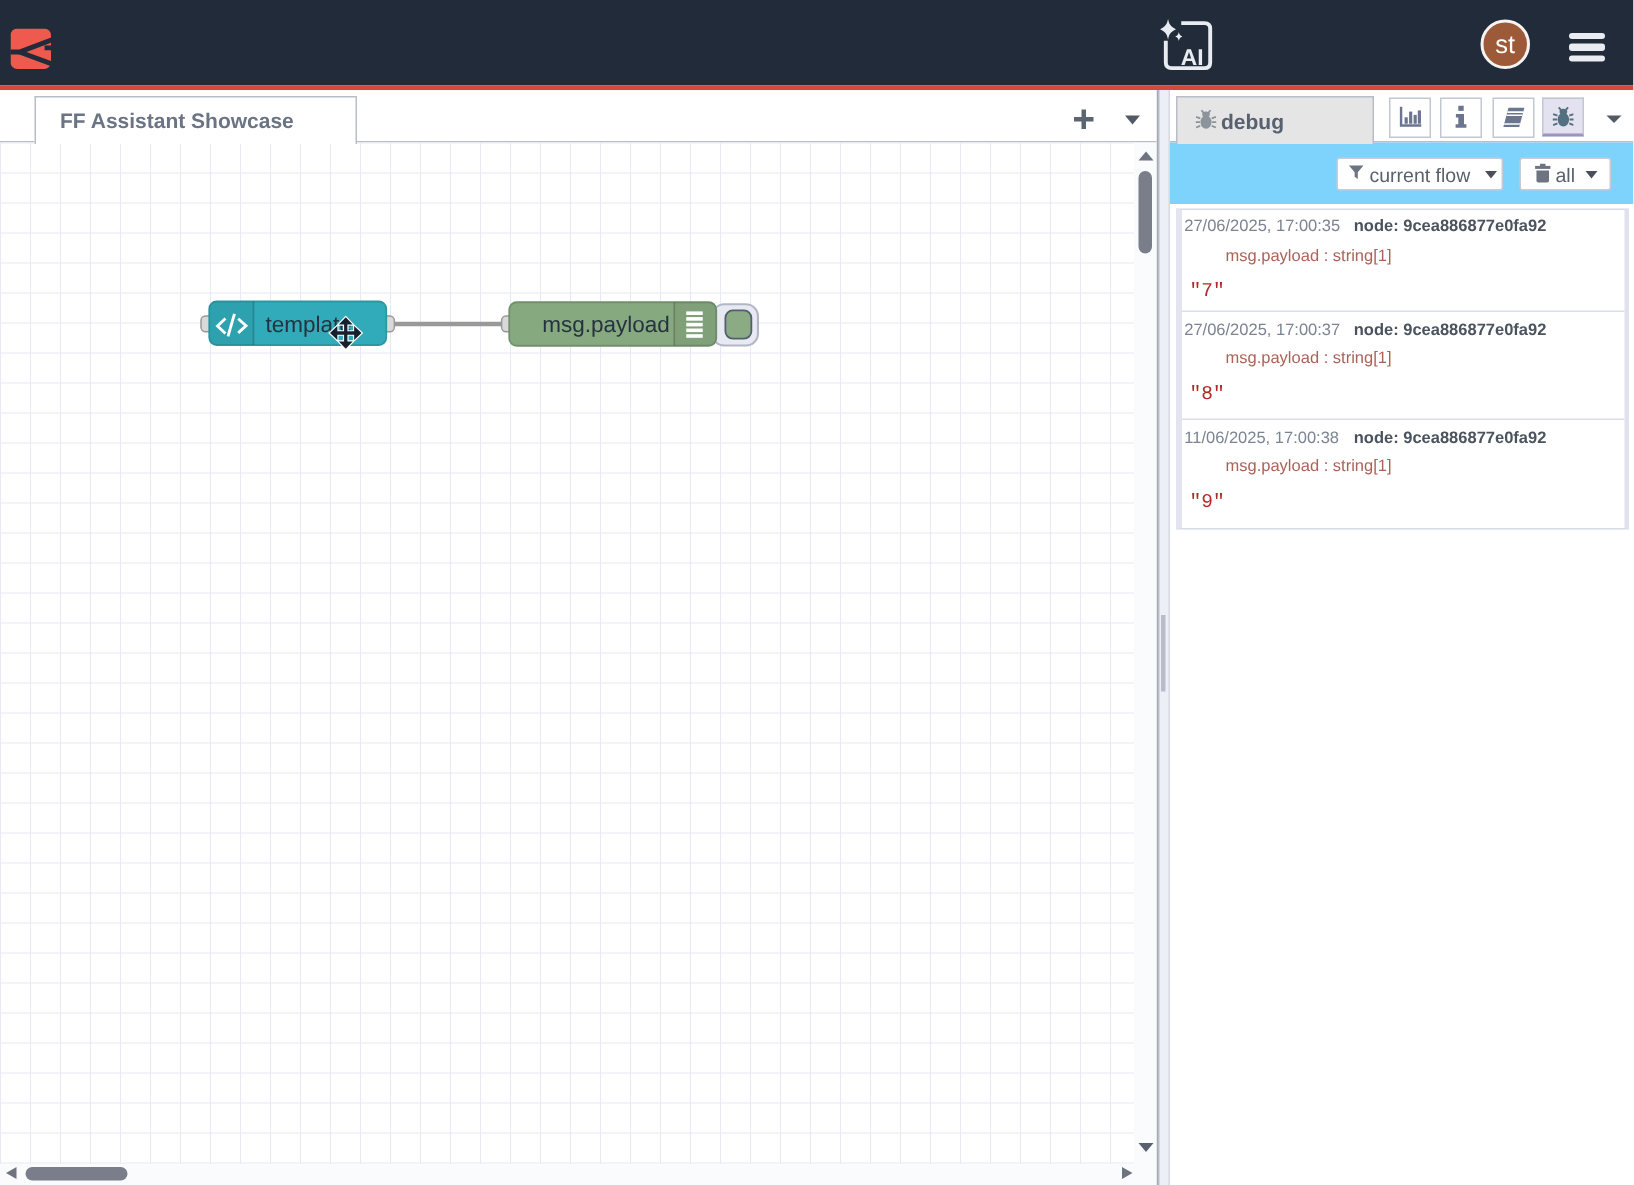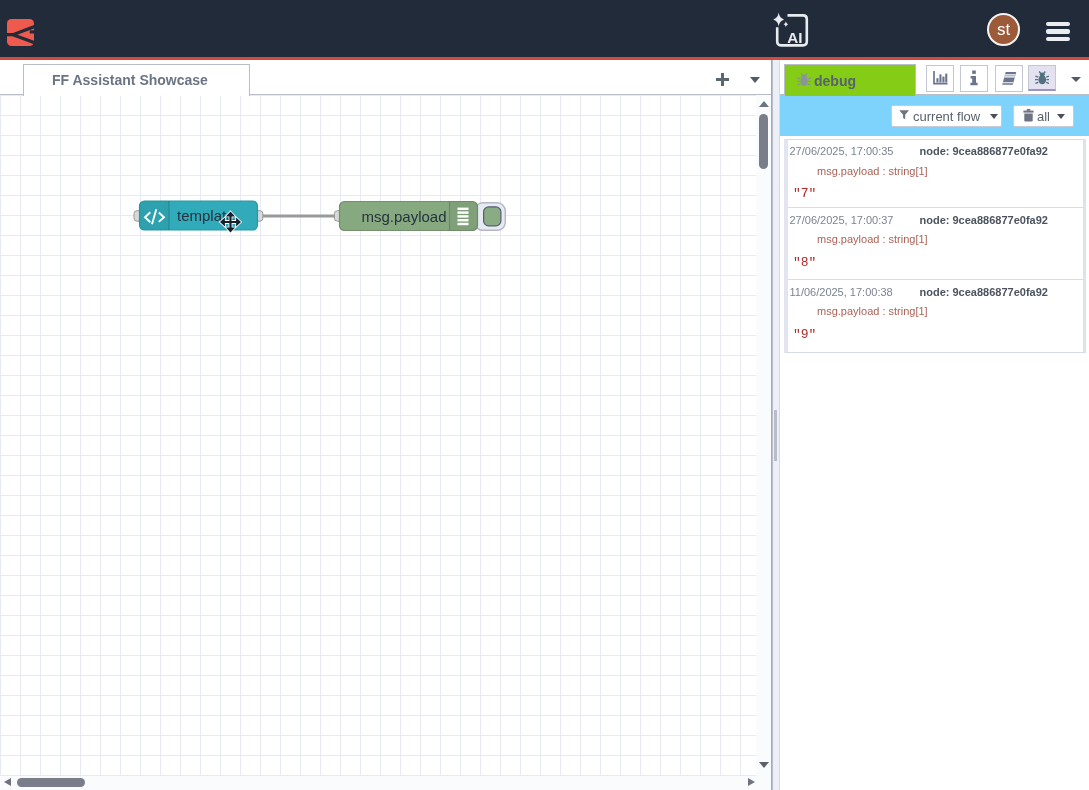--- a/index.html
+++ b/index.html
@@ -12,21 +12,21 @@
 .title{position:absolute;left:48.5px;top:18.5px;font-size:19px;color:#f3f5f7;letter-spacing:0.2px;}
 .deploy{position:absolute;left:828px;top:15.5px;width:130px;height:30px;background:#3b4452;border-radius:3px;}
 .deploy .dtext{position:absolute;left:51px;top:6.5px;font-size:15.5px;color:#848c99;}
 .dcaret{position:absolute;left:113px;top:13px;width:0;height:0;border-left:4.5px solid transparent;border-right:4.5px solid transparent;border-top:6px solid #ccd1d8;}
 .avatar{position:absolute;left:987px;top:12.5px;width:29px;height:29px;background:#9c5a38;border:2.5px solid #f5f4f3;border-radius:50%;color:#fff;font-size:17px;text-align:center;line-height:29px;}
 .burger{position:absolute;left:1046px;top:21.5px;width:24px;height:21px;}
 .burger i{position:absolute;left:0;width:24px;height:4.2px;background:#e9edf2;border-radius:2px;}
 
 .flow{position:absolute;left:0;top:60px;width:770.5px;height:730px;background:#fff;border-right:1px solid #a5aab5;}
 .tabbar{position:absolute;left:0;top:0;width:770.5px;height:33.5px;background:#fff;border-bottom:1px solid #b9bdc8;}
-.tab{position:absolute;left:23px;top:4px;width:197px;height:31px;background:#fff;border:1px solid #b9bdc8;border-bottom:none;z-index:2;font-size:14px;font-weight:bold;color:#6b7484;line-height:31px;padding-left:28px;}
+.tab{position:absolute;left:23px;top:4px;width:197px;height:31px;background:#fff;border:1px solid #b9bdc8;border-bottom:none;z-index:2;font-size:14px;font-weight:bold;color:#6b7484;line-height:31px;padding-left:16px;}
 .plus{position:absolute;left:716px;top:13px;width:13px;height:13px;}
 .plus:before{content:"";position:absolute;left:5px;top:0;width:3px;height:13px;background:#5c6673;}
 .plus:after{content:"";position:absolute;left:0;top:5px;width:13px;height:3px;background:#5c6673;}
 .tcaret{position:absolute;left:749.5px;top:16.5px;width:0;height:0;border-left:5.5px solid transparent;border-right:5.5px solid transparent;border-top:6px solid #525a66;}
 .canvas{position:absolute;left:0;top:34.5px;width:756px;height:681px;background:#fff;background-image:linear-gradient(to right,#e7e9f4 1px,transparent 1px),linear-gradient(to bottom,#e7e9f4 1px,transparent 1px);background-size:20px 20px;}
 .nodesvg{position:absolute;left:0;top:0;}
 
 .vsb{position:absolute;left:756px;top:34.5px;width:14.5px;height:681px;background:#fafbfd;}
 .vup{position:absolute;left:2.7px;top:6.3px;width:0;height:0;border-left:5px solid transparent;border-right:5px solid transparent;border-bottom:6.3px solid #6e7380;}
 .vthumb{position:absolute;left:3px;top:19px;width:9px;height:55px;background:#797e8a;border-radius:4.5px;}
@@ -34,32 +34,32 @@
 .hsb{position:absolute;left:0;top:715.5px;width:770.5px;height:14.5px;background:#fafbfd;}
 .hle{position:absolute;left:4px;top:2.6px;width:0;height:0;border-top:4.4px solid transparent;border-bottom:4.4px solid transparent;border-right:7px solid #6e7380;}
 .hthumb{position:absolute;left:17px;top:2.2px;width:67.5px;height:9.4px;background:#797e8a;border-radius:4.7px;}
 .hri{position:absolute;left:747.5px;top:2.6px;width:0;height:0;border-top:4.4px solid transparent;border-bottom:4.4px solid transparent;border-left:7px solid #6e7380;}
 
 .split{position:absolute;left:771.5px;top:60px;width:6px;height:730px;background:#edeff7;border-left:1px solid #b9bdc9;border-right:1px solid #d6d9e3;}
 .handle{position:absolute;left:1.5px;top:349.5px;width:3px;height:51px;background:#b9bdc9;}
 
 .side{position:absolute;left:779.5px;top:60px;width:309.5px;height:730px;background:#fff;}
 .shead{position:absolute;left:0;top:0;width:309.5px;height:33.5px;background:#fff;border-bottom:1px solid #b9bdc8;}
-.stab{position:absolute;left:4px;top:4px;width:130px;height:31px;background:#84cc16;border:1px solid #b9bdc8;border-bottom:none;z-index:2;}
+.stab{position:absolute;left:4px;top:4px;width:130px;height:31px;background:#e5e5e5;border:1px solid #b9bdc8;border-bottom:none;z-index:2;}
 .stab .lbl{position:absolute;left:29.5px;top:8px;font-size:14px;font-weight:bold;color:#57616f;}
 .sbtn{position:absolute;top:5.3px;width:26px;height:24.3px;background:#fff;border:1px solid #c3c7d2;text-align:center;}
 .sbtn.act{background:#e4e1f0;border-color:#c3c7d2;border-bottom:2.3px solid #9d94bd;height:23px;}
 .scaret{position:absolute;left:291px;top:16.5px;width:0;height:0;border-left:5.2px solid transparent;border-right:5.2px solid transparent;border-top:5.8px solid #525a66;}
 .stool{position:absolute;left:0;top:34.5px;width:309.5px;height:41px;background:#7dd3fc;}
 .fbtn{position:absolute;top:10px;height:20.7px;background:#fff;border:1px solid #c7cbd7;border-radius:2px;font-size:13px;color:#59616d;}
 .msgs{position:absolute;left:4px;top:78.9px;width:295.8px;background:#fff;border-left:4.7px solid #e2e5f0;border-right:3px solid #dfe2ee;border-top:1px solid #d7dbe7;border-bottom:1px solid #d7dbe7;}
 .msg{position:relative;width:100%;border-bottom:1px solid #d9dde9;}
 .msg:last-child{border-bottom:none;}
 .mts{position:absolute;left:2px;top:5.5px;font-size:11px;color:#7b8490;}
-.mnode{position:absolute;left:132px;top:5.5px;font-size:11px;font-weight:bold;color:#4a535e;}
+.mnode{position:absolute;left:115px;top:5.5px;font-size:11px;font-weight:bold;color:#4a535e;}
 .mprop{position:absolute;left:1.5px;top:25px;font-size:11px;color:#ab6257;padding-left:28px;}
 .mval{position:absolute;left:5.5px;top:46.5px;font-size:13px;font-family:"Liberation Mono",monospace;color:#b02a28;}
 </style>
 </head>
 <body>
 <div class="app">
 
   <div class="hdr">
     <svg class="abs" style="left:7px;top:18.5px" width="27" height="27" viewBox="0 0 27 27">
       <rect x="0" y="0" width="27" height="27" rx="4.5" fill="#ee5a4d"></rect>

